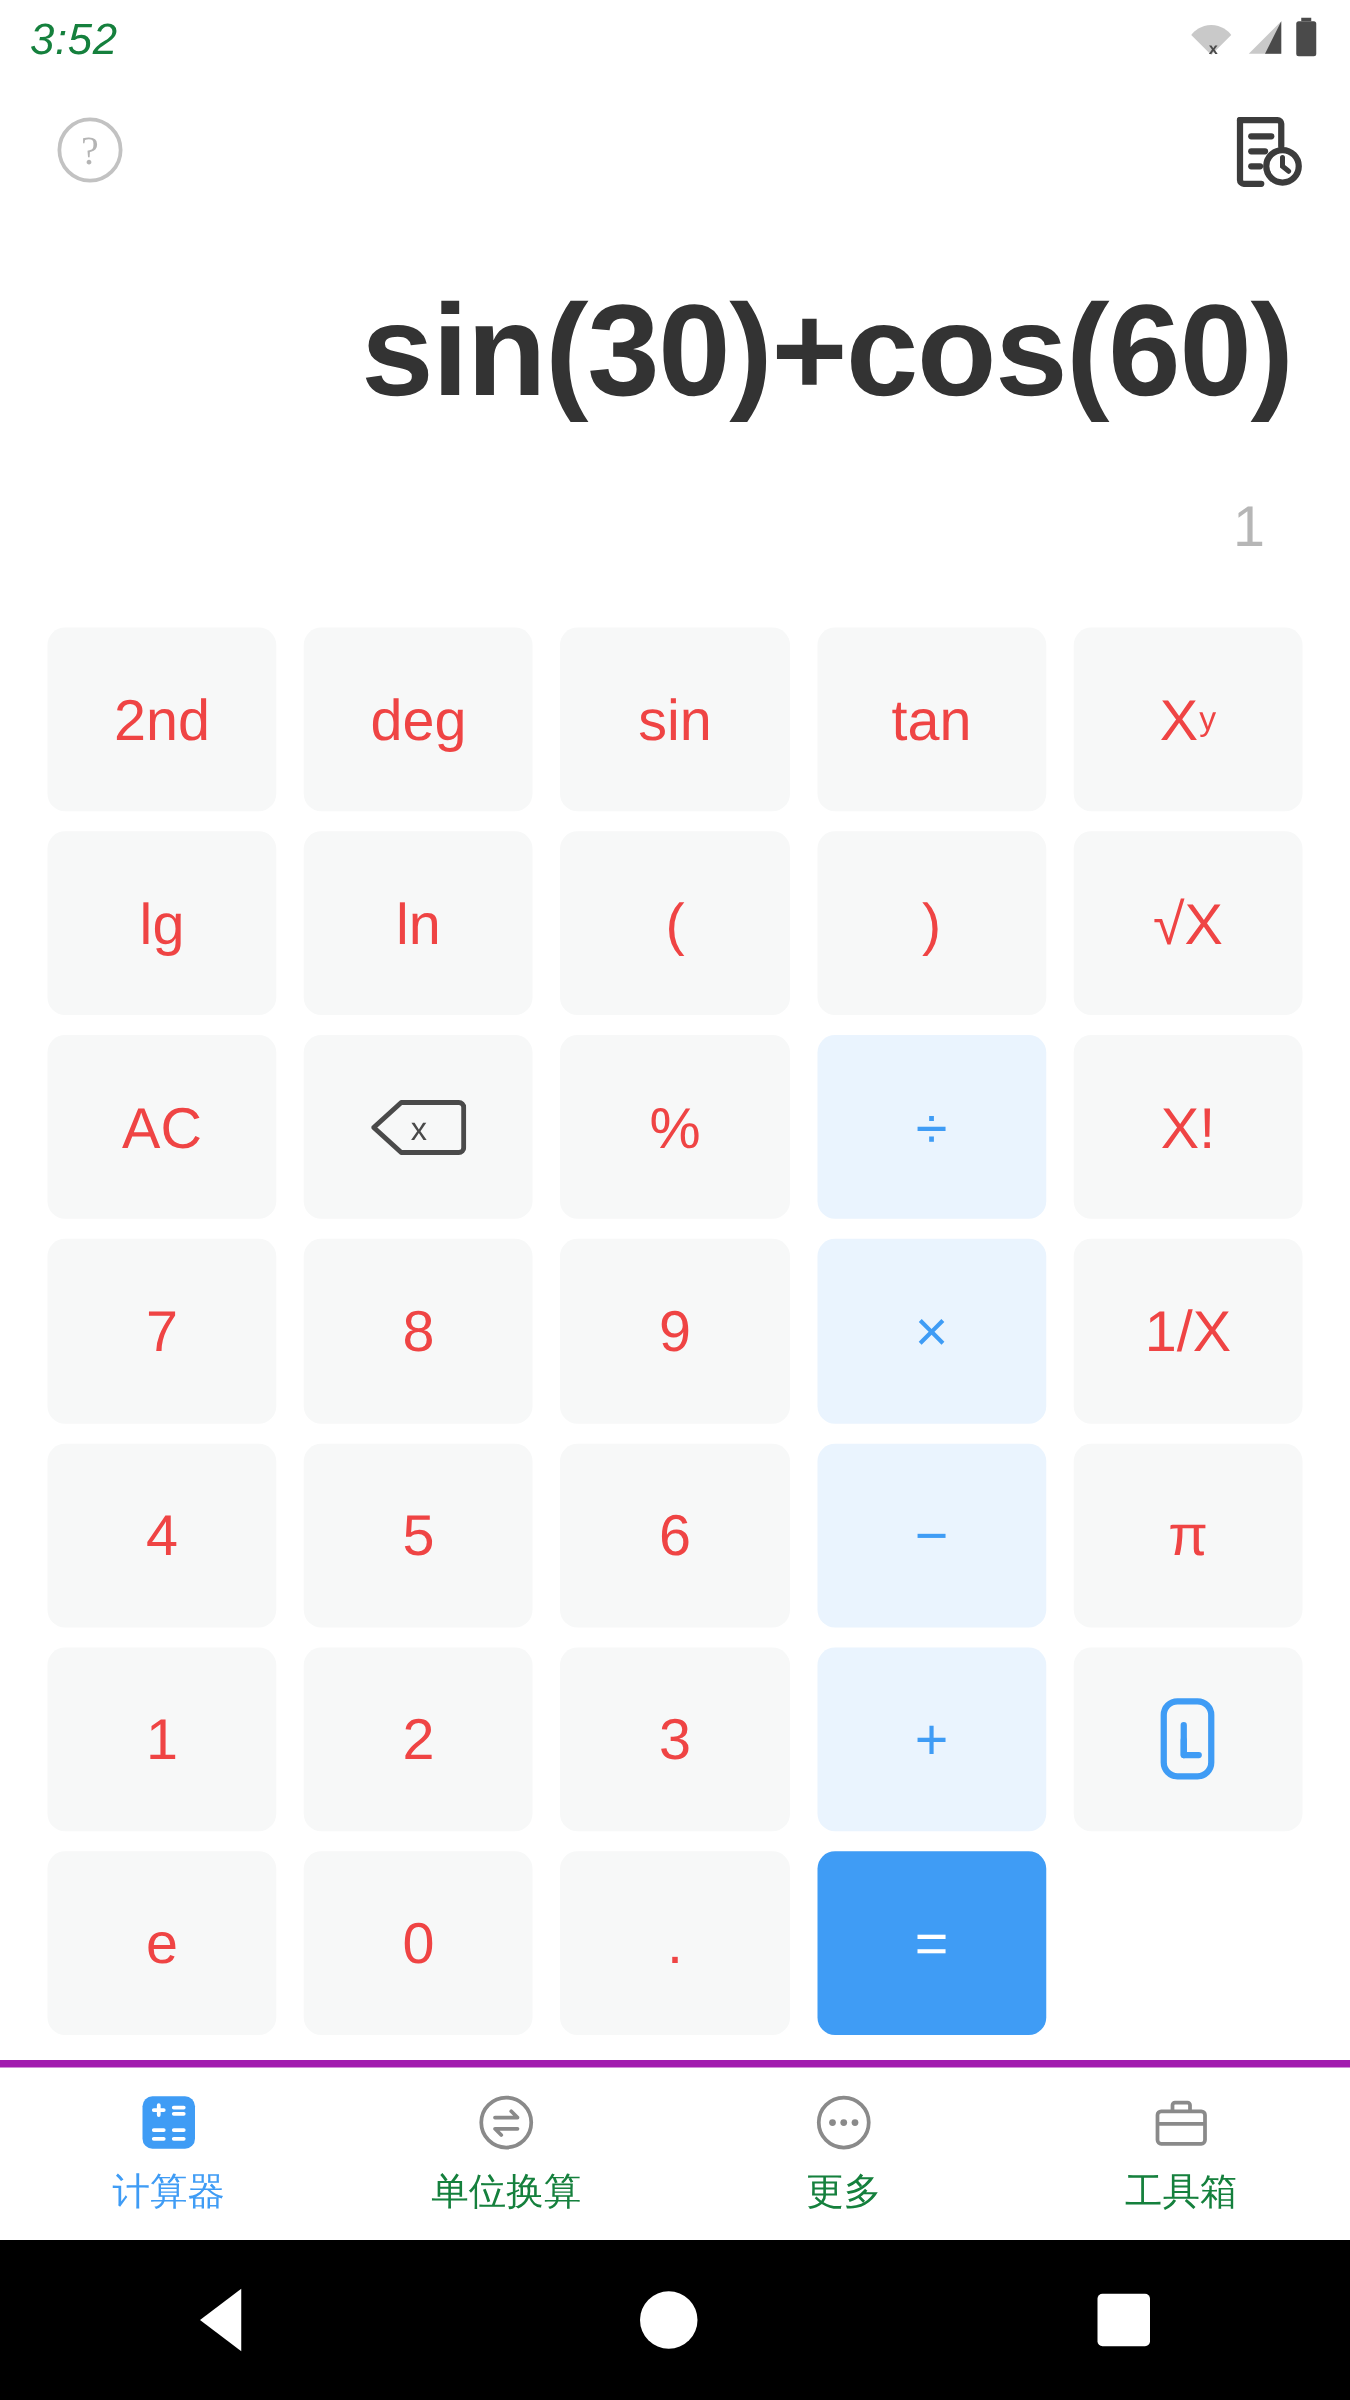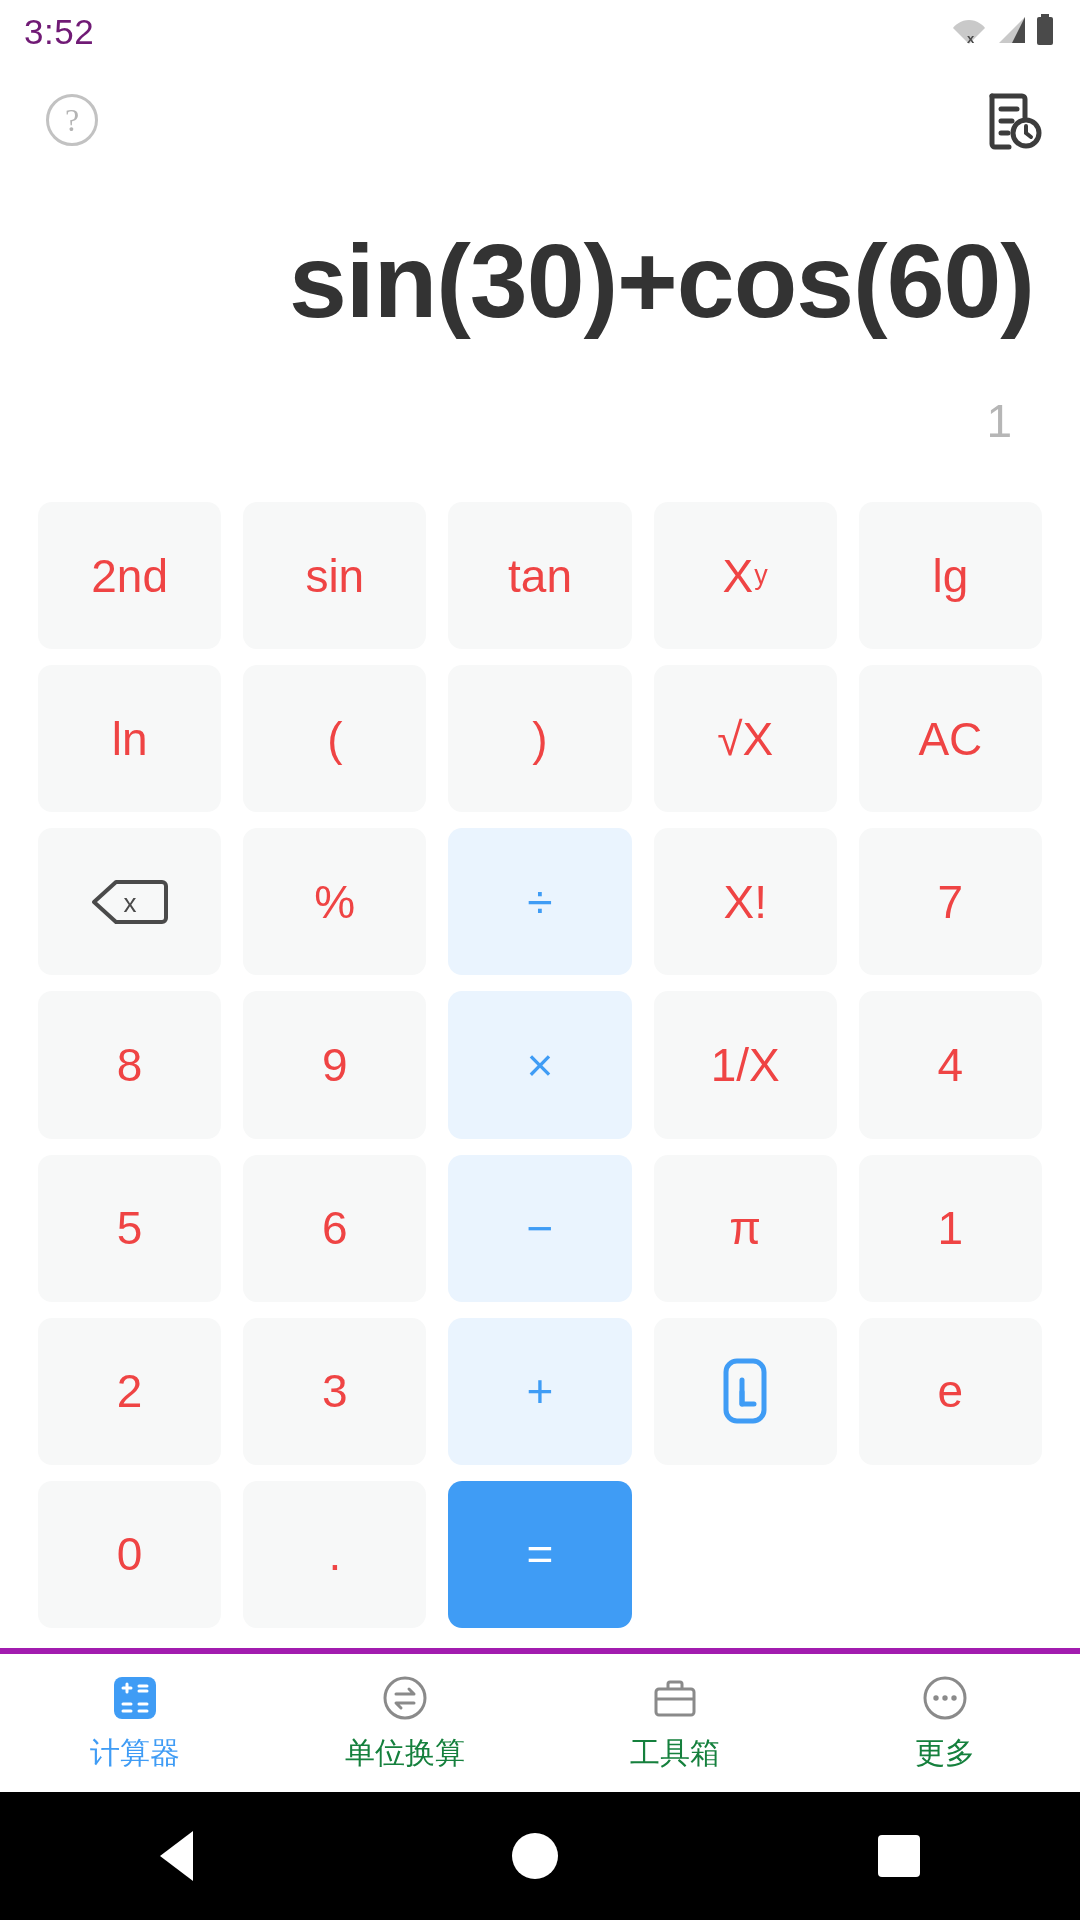--- a/index.html
+++ b/index.html
@@ -23,22 +23,23 @@
   .statusbar {
     height: 64px;
     flex: 0 0 64px;
     display: flex;
     align-items: center;
     justify-content: space-between;
     padding: 0 26px 0 24px;
   }
   .status-time {
     font-size: 35px;
-    color: #701a75;
+    color: #15803d;
     letter-spacing: 0.5px;
+    font-style: italic;
   }
   .status-icons {
     display: flex;
     align-items: center;
     gap: 9px;
   }
 
   
   .appbar {
     height: 112px;
@@ -231,20 +232,23 @@
       <div class="result">1</div>
     </div>
   </div>
 
   <div class="keypad">
 
     <div class="key">
         <span>2nd</span>
       </div>
     <div class="key">
+        <span>deg</span>
+      </div>
+    <div class="key">
         <span>sin</span>
       </div>
     <div class="key">
         <span>tan</span>
       </div>
 
     <div class="key">
       <span>X</span>
         <span class="sup">y</span>
     </div>
@@ -376,40 +380,40 @@
           <path d="M16 21 h18 l-5 -5" fill="none" stroke="#8a8a8a" stroke-width="3" stroke-linecap="round" stroke-linejoin="round"></path>
           <path d="M34 30 h-18 l5 5" fill="none" stroke="#8a8a8a" stroke-width="3" stroke-linecap="round" stroke-linejoin="round"></path>
         </svg>
       </span>
       <span class="navlabel">单位换算</span>
     </div>
 
     <div class="navitem">
       <span class="navicon">
         <svg width="50" height="50" viewBox="0 0 50 50">
-          <rect x="6" y="16" width="38" height="26" rx="3" fill="none" stroke="#8a8a8a" stroke-width="3"></rect>
-          <path d="M18 16 v-5 a2 2 0 0 1 2 -2 h10 a2 2 0 0 1 2 2 v5" fill="none" stroke="#8a8a8a" stroke-width="3"></path>
-          <line x1="6" y1="26" x2="44" y2="26" stroke="#8a8a8a" stroke-width="3"></line>
-        </svg>
-      </span>
-      <span class="navlabel">工具箱</span>
-    </div>
-
-    <div class="navitem">
-      <span class="navicon">
-        <svg width="50" height="50" viewBox="0 0 50 50">
           <circle cx="25" cy="25" r="20" fill="none" stroke="#8a8a8a" stroke-width="3"></circle>
           <circle cx="16" cy="25" r="2.7" fill="#8a8a8a"></circle>
           <circle cx="25" cy="25" r="2.7" fill="#8a8a8a"></circle>
           <circle cx="34" cy="25" r="2.7" fill="#8a8a8a"></circle>
         </svg>
       </span>
       <span class="navlabel">更多</span>
     </div>
 
+    <div class="navitem">
+      <span class="navicon">
+        <svg width="50" height="50" viewBox="0 0 50 50">
+          <rect x="6" y="16" width="38" height="26" rx="3" fill="none" stroke="#8a8a8a" stroke-width="3"></rect>
+          <path d="M18 16 v-5 a2 2 0 0 1 2 -2 h10 a2 2 0 0 1 2 2 v5" fill="none" stroke="#8a8a8a" stroke-width="3"></path>
+          <line x1="6" y1="26" x2="44" y2="26" stroke="#8a8a8a" stroke-width="3"></line>
+        </svg>
+      </span>
+      <span class="navlabel">工具箱</span>
+    </div>
+
   </div>
 
   <div class="sysbar">
     <span class="sys-back"></span>
     <span class="sys-home"></span>
     <span class="sys-recent"></span>
   </div>
 
 </div>
 

